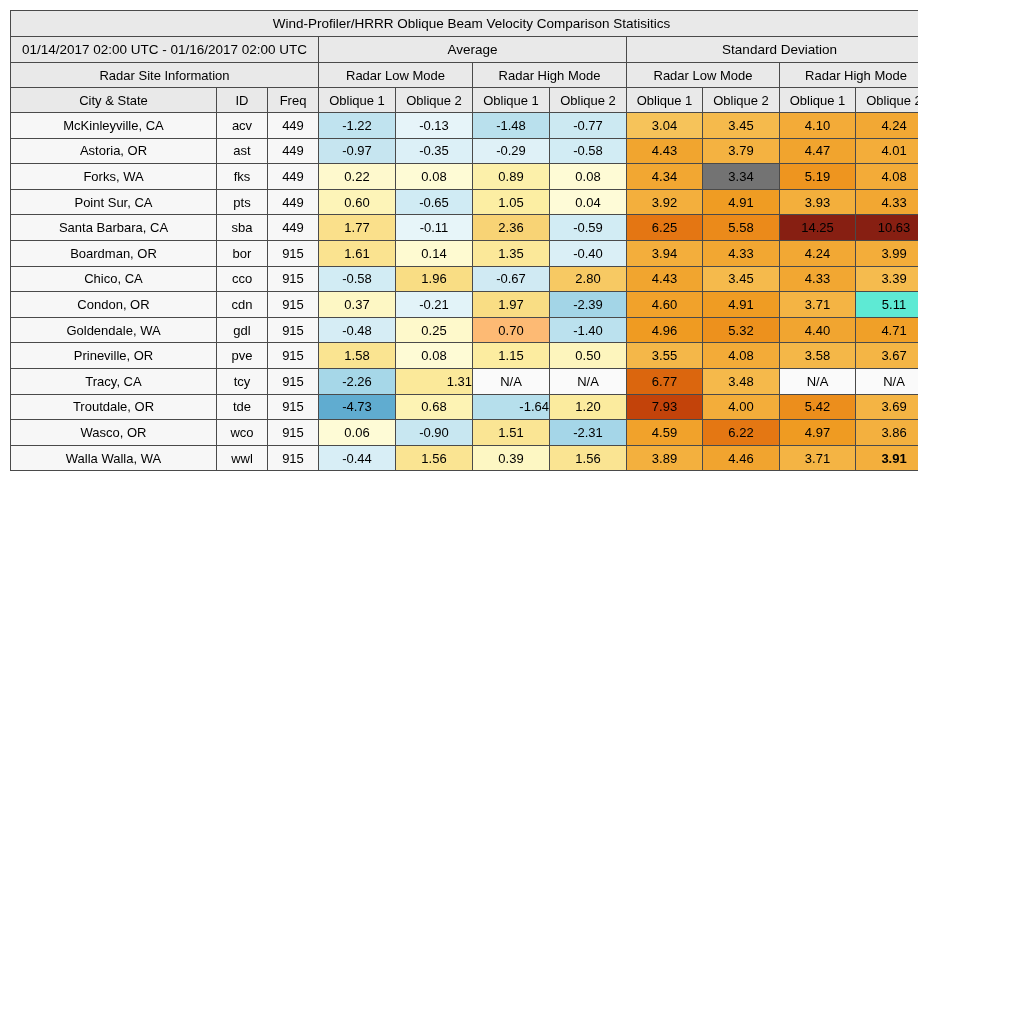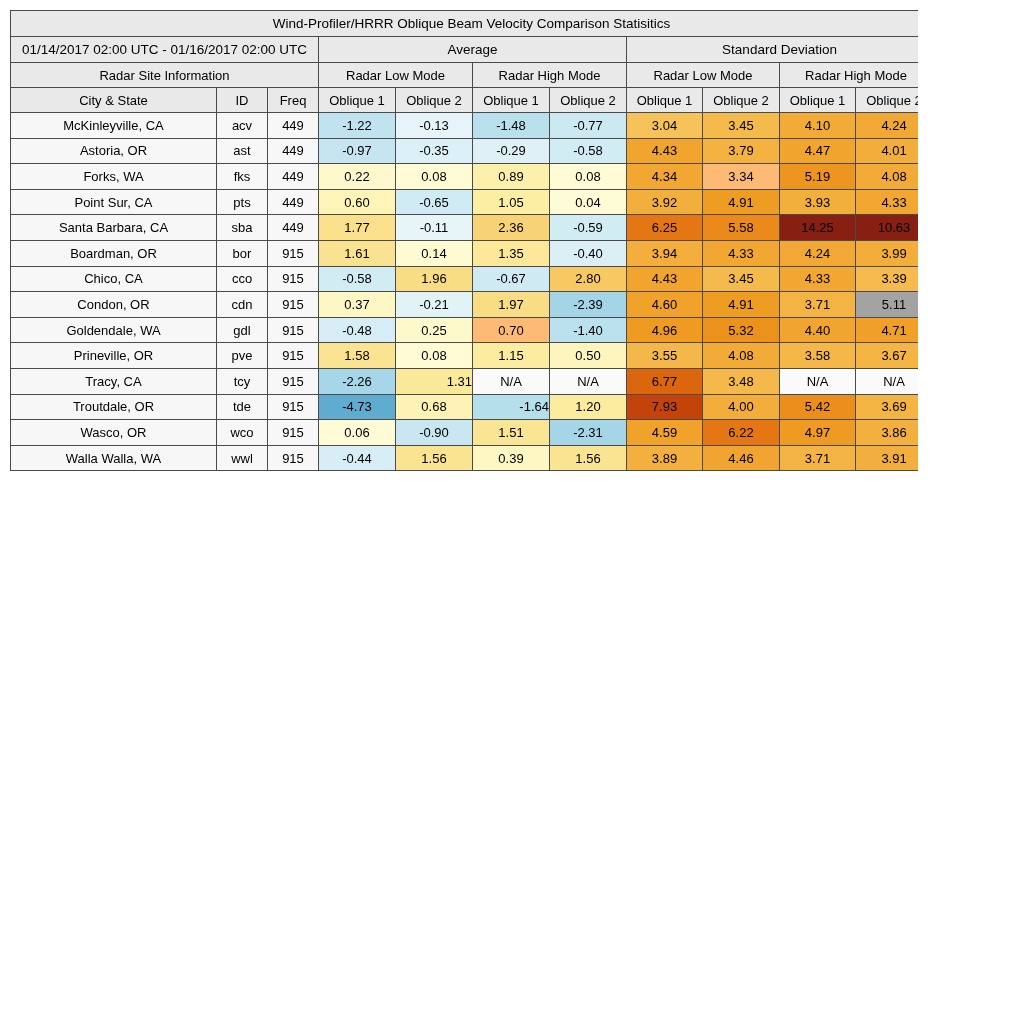--- a/index.html
+++ b/index.html
@@ -117,21 +117,21 @@
         </tr>
         <tr>
           <td class="lbl">Forks, WA</td>
           <td class="lbl">fks</td>
           <td class="lbl">449</td>
           <td style="background: rgb(254, 249, 205);">0.22</td>
           <td style="background: rgb(254, 251, 213);">0.08</td>
           <td style="background: rgb(252, 240, 170);">0.89</td>
           <td style="background: rgb(254, 251, 213);">0.08</td>
           <td style="background: rgb(242, 167, 50);">4.34</td>
-          <td style="background: #fdba74;">3.34</td>
+          <td style="background: #737373;">3.34</td>
           <td style="background: rgb(238, 149, 31);">5.19</td>
           <td style="background: rgb(243, 171, 56);">4.08</td>
         </tr>
         <tr>
           <td class="lbl">Point Sur, CA</td>
           <td class="lbl">pts</td>
           <td class="lbl">449</td>
           <td style="background: rgb(253, 244, 184);">0.60</td>
           <td style="background: rgb(208, 235, 244);">-0.65</td>
           <td style="background: rgb(252, 238, 163);">1.05</td>
@@ -184,21 +184,21 @@
           <td class="lbl">Condon, OR</td>
           <td class="lbl">cdn</td>
           <td class="lbl">915</td>
           <td style="background: rgb(253, 247, 196);">0.37</td>
           <td style="background: rgb(226, 243, 248);">-0.21</td>
           <td style="background: rgb(249, 221, 132);">1.97</td>
           <td style="background: rgb(163, 213, 231);">-2.39</td>
           <td style="background: rgb(241, 162, 43);">4.60</td>
           <td style="background: rgb(239, 156, 35);">4.91</td>
           <td style="background: rgb(244, 180, 68);">3.71</td>
-          <td style="background: #a3a3a3;">5.11</td>
+          <td style="background: #5eead4;">5.11</td>
         </tr>
         <tr>
           <td class="lbl">Goldendale, WA</td>
           <td class="lbl">gdl</td>
           <td class="lbl">915</td>
           <td style="background: rgb(214, 237, 245);">-0.48</td>
           <td style="background: rgb(254, 249, 203);">0.25</td>
           <td style="background: #fdba74;">0.70</td>
           <td style="background: rgb(187, 225, 238);">-1.40</td>
           <td style="background: rgb(239, 155, 34);">4.96</td>
@@ -262,21 +262,21 @@
           <td class="lbl">Walla Walla, WA</td>
           <td class="lbl">wwl</td>
           <td class="lbl">915</td>
           <td style="background: rgb(216, 238, 246);">-0.44</td>
           <td style="background: rgb(250, 228, 146);">1.56</td>
           <td style="background: rgb(253, 247, 195);">0.39</td>
           <td style="background: rgb(250, 228, 146);">1.56</td>
           <td style="background: rgb(243, 176, 62);">3.89</td>
           <td style="background: rgb(241, 164, 47);">4.46</td>
           <td style="background: rgb(244, 180, 68);">3.71</td>
-          <td style="background: rgb(243, 175, 61);">3.91</td>
+          <td style="background: rgb(243, 175, 61); font-weight: bold;">3.91</td>
         </tr>
       </tbody>
   </table>
 
   <div class="colorbar">
     <div class="cb-gradient" style="background: linear-gradient(rgb(135, 31, 18) 0%, rgb(164, 48, 16) 5%, rgb(194, 65, 10) 10%, rgb(215, 95, 12) 15%, rgb(232, 126, 21) 20%, rgb(239, 154, 33) 25%, rgb(243, 173, 58) 30%, rgb(246, 196, 91) 35%, rgb(249, 220, 131) 40%, rgb(252, 239, 165) 45%, rgb(253, 245, 189) 47.5%, rgb(254, 252, 217) 50%, rgb(236, 247, 250) 50%, rgb(213, 237, 245) 52.5%, rgb(197, 229, 240) 55%, rgb(173, 219, 234) 60%, rgb(147, 204, 226) 65%, rgb(114, 184, 215) 70%, rgb(89, 167, 206) 75%, rgb(70, 148, 196) 80%, rgb(53, 125, 182) 85%, rgb(39, 102, 168) 90%, rgb(24, 73, 127) 95%, rgb(12, 43, 91) 100%);"></div>
     <div class="cb-unit">knot</div>
   <div class="cb-tick" style="top: -0.5px;"></div>
       <div class="cb-tick-label" style="top: -7.5px;">10</div>
       <div class="cb-tick" style="top: 45.7px;"></div>

